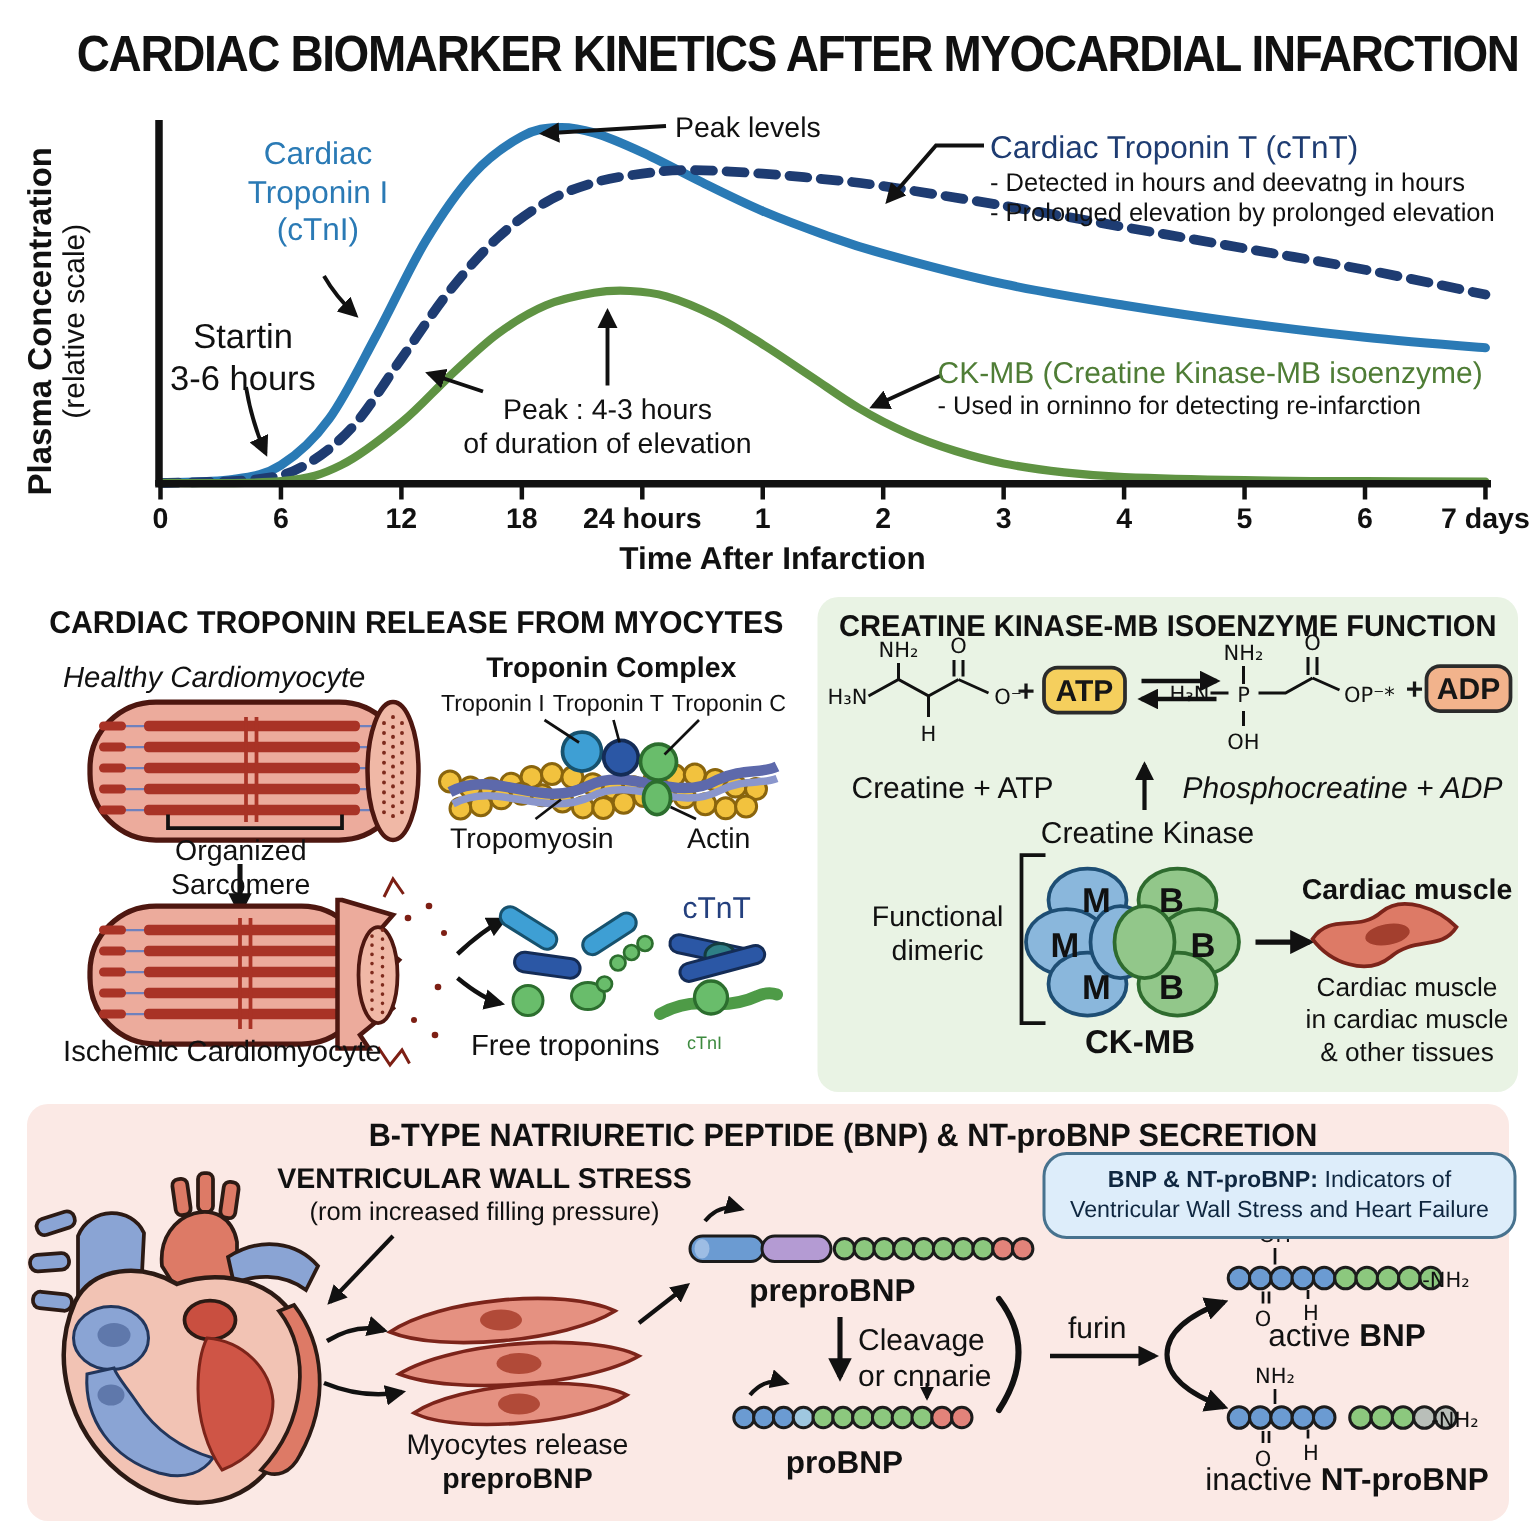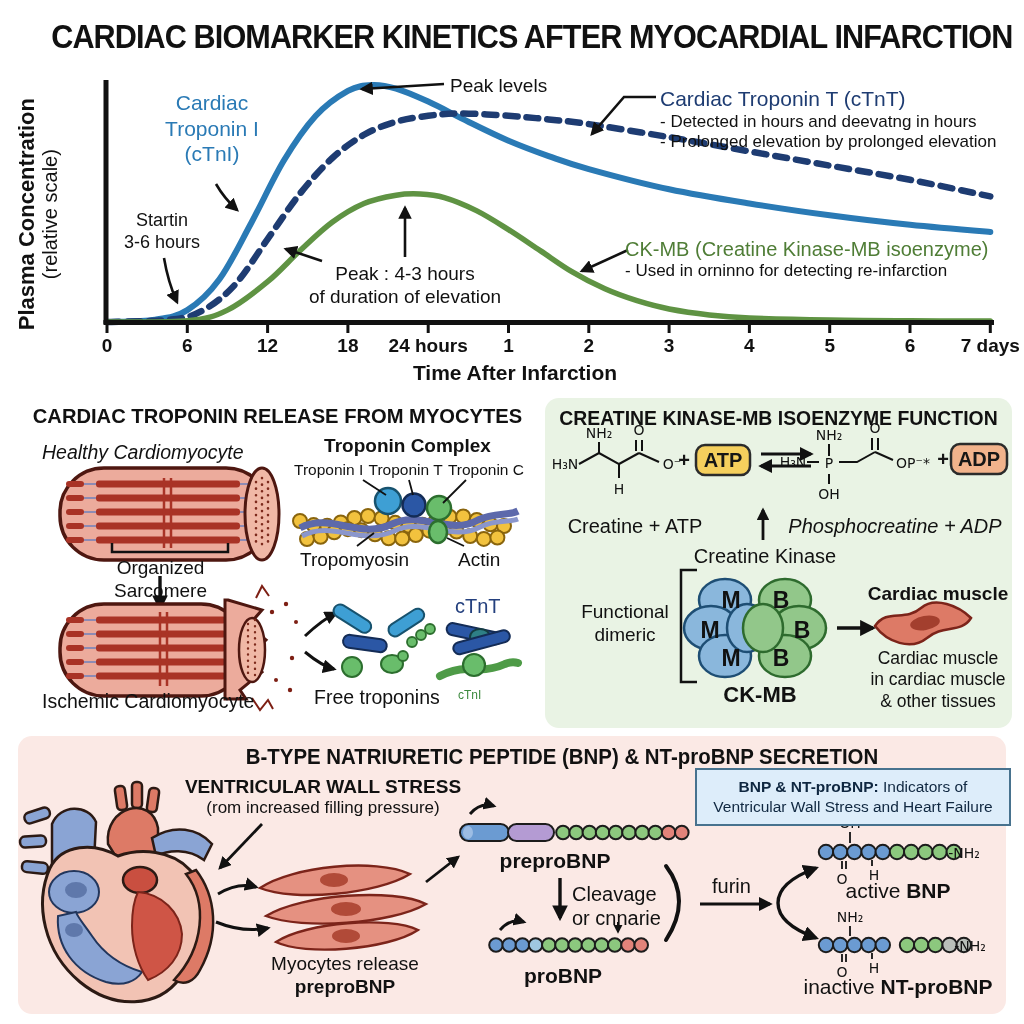--- a/index.html
+++ b/index.html
@@ -78,21 +78,21 @@
 </div>
 
 <div class="t ctr blue" style="left:146px;top:90px;width:132px;font-size:21px;">
   <div>Cardiac</div>
   <div>Troponin I</div>
   <div>(cTnI)</div>
 </div>
 
 <div class="t" style="left:450px;top:74px;font-size:19px;">Peak levels</div>
 
-<div class="t ctr" style="left:108px;top:210px;width:108px;font-size:18px;">
+<div class="t ctr" style="left:108px;top:210px;width:108px;font-size:23px;">
   <div>Startin</div>
   <div>3-6 hours</div>
 </div>
 
 <div class="t ctr" style="left:292px;top:262px;width:226px;font-size:19px;">
   <div>Peak : 4-3 hours</div>
   <div>of duration of elevation</div>
 </div>
 
 <div class="t" style="left:660px;top:86px;width:356px;">
@@ -497,21 +497,21 @@
     </g>
     <text class="chemT" x="832" y="186">NH₂</text>
     <text class="chemT" x="824" y="241">O</text>
     <text class="chemT" x="856" y="237">H</text>
     <text class="chemT" x="952" y="215" text-anchor="start">-NH₂</text>
   </svg>
 
   <div class="t ctr b" style="left:120px;right:20px;top:8px;font-size:21.5px;transform:scaleX(.95);white-space:nowrap;">B-TYPE NATRIURETIC PEPTIDE (BNP) &amp; NT-proBNP SECRETION</div>
   <div class="t ctr b" style="left:160px;top:39px;width:290px;font-size:19px;">VENTRICULAR WALL STRESS</div>
   <div class="t ctr" style="left:160px;top:62px;width:290px;font-size:17px;">(rom increased filling pressure)</div>
-  <div style="position:absolute;left:677px;top:32px;width:312px;height:54px;background:#ddedfa;border:2.5px solid #47728e;border-radius:0;display:flex;flex-direction:column;justify-content:center;text-align:center;font-size:15.5px;color:#0f2740;line-height:1.3;">
+  <div style="position:absolute;left:677px;top:32px;width:312px;height:54px;background:#ddedfa;border:2.5px solid #47728e;border-radius:16px;display:flex;flex-direction:column;justify-content:center;text-align:center;font-size:15.5px;color:#0f2740;line-height:1.3;">
     <div><span class="b">BNP &amp; NT-proBNP:</span><span> Indicators of</span></div>
     <div>Ventricular Wall Stress and Heart Failure</div>
   </div>
   <div class="t ctr" style="left:247px;top:216px;width:160px;font-size:19px;">
     <div>Myocytes release</div>
     <div class="b">preproBNP</div>
   </div>
   <div class="t ctr b" style="left:457px;top:112px;width:160px;font-size:21px;">preproBNP</div>
   <div class="t" style="left:554px;top:146px;font-size:20px;">
     <div>Cleavage</div>

